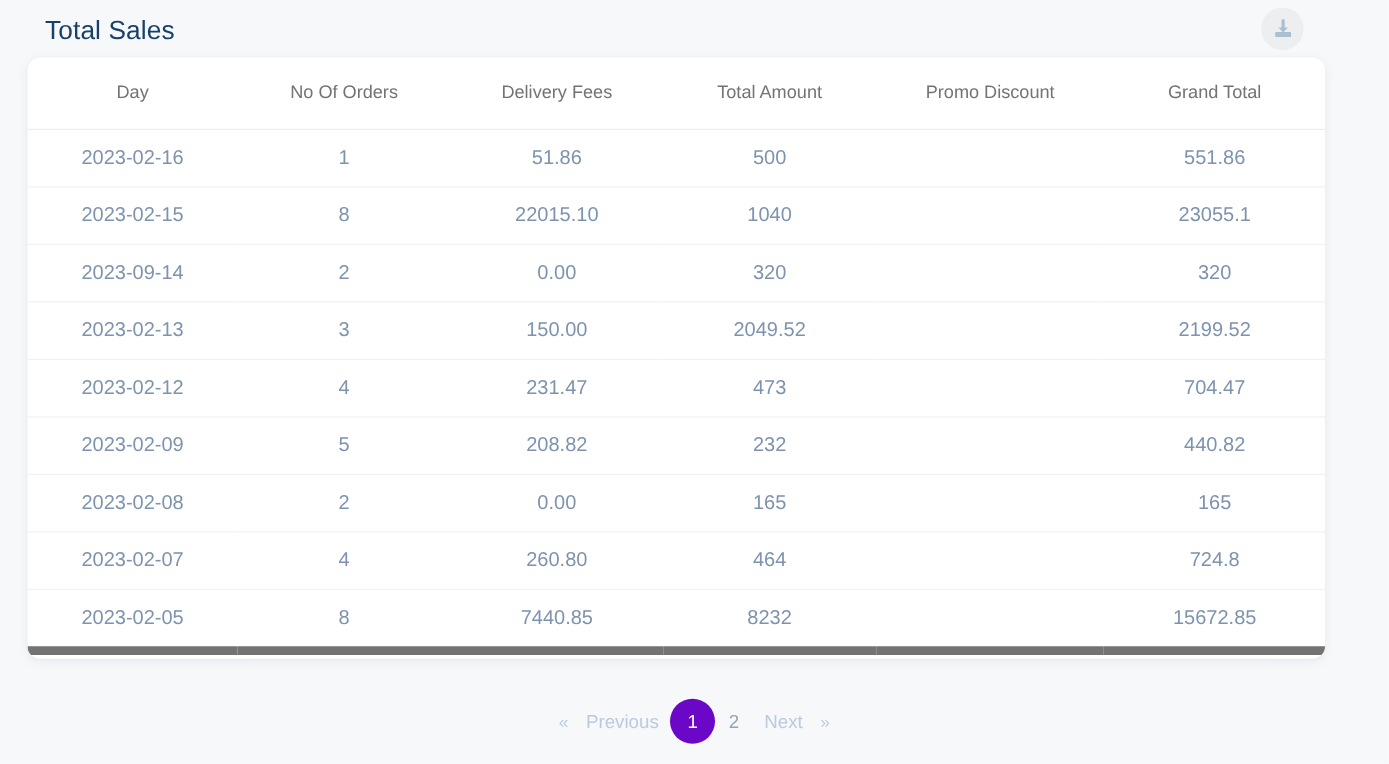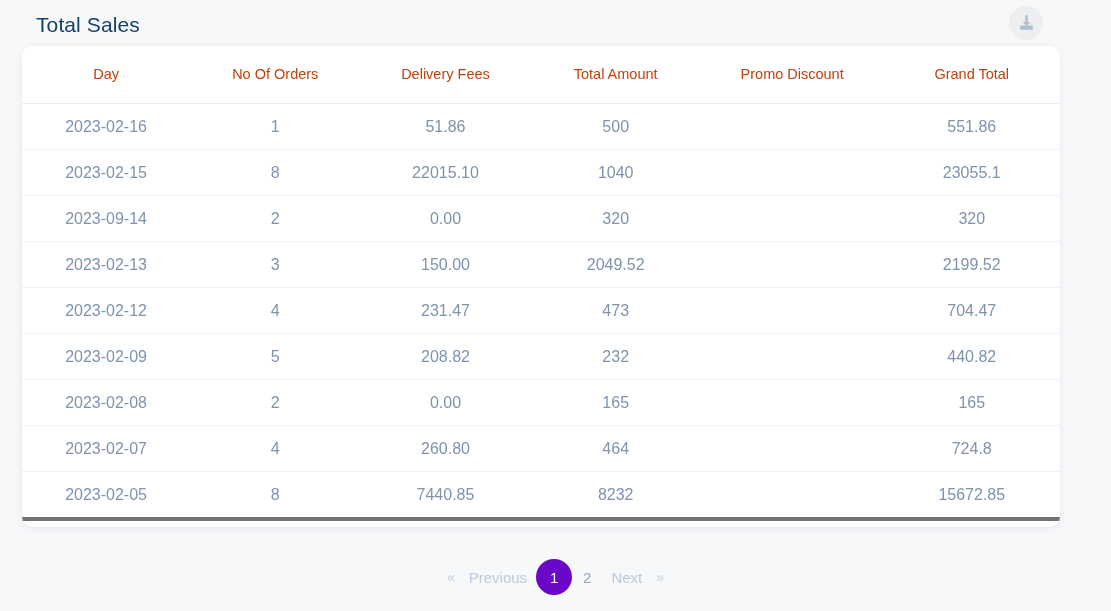--- a/index.html
+++ b/index.html
@@ -73,37 +73,37 @@
   }
 
   table.sales-table {
     width: 100%;
     border-collapse: collapse;
     table-layout: fixed;
   }
   table.sales-table th {
     font-size: 14.5px;
     font-weight: 400;
-    color: #c2410c;
+    color: #737373;
     text-align: center;
     padding: 20px 4px 21px 4px;
     border-bottom: 1px solid #eceef1;
     white-space: nowrap;
   }
   table.sales-table td {
     font-size: 16px;
     font-weight: 400;
     color: #7e93ad;
     text-align: center;
     padding: 13.5px 4px 13.5px 4px;
     border-bottom: 1px solid #f0f1f4;
     white-space: nowrap;
   }
   table.sales-table tbody tr:last-child td {
-    border-bottom: 4px solid #737373;
+    border-bottom: 7px solid #737373;
   }
   
   .col-day        { width: 16.2%; }
   .col-orders     { width: 16.4%; }
   .col-fees       { width: 16.4%; }
   .col-amount     { width: 16.4%; }
   .col-promo      { width: 17.6%; }
   .col-grand      { width: 17.0%; }
 
   

